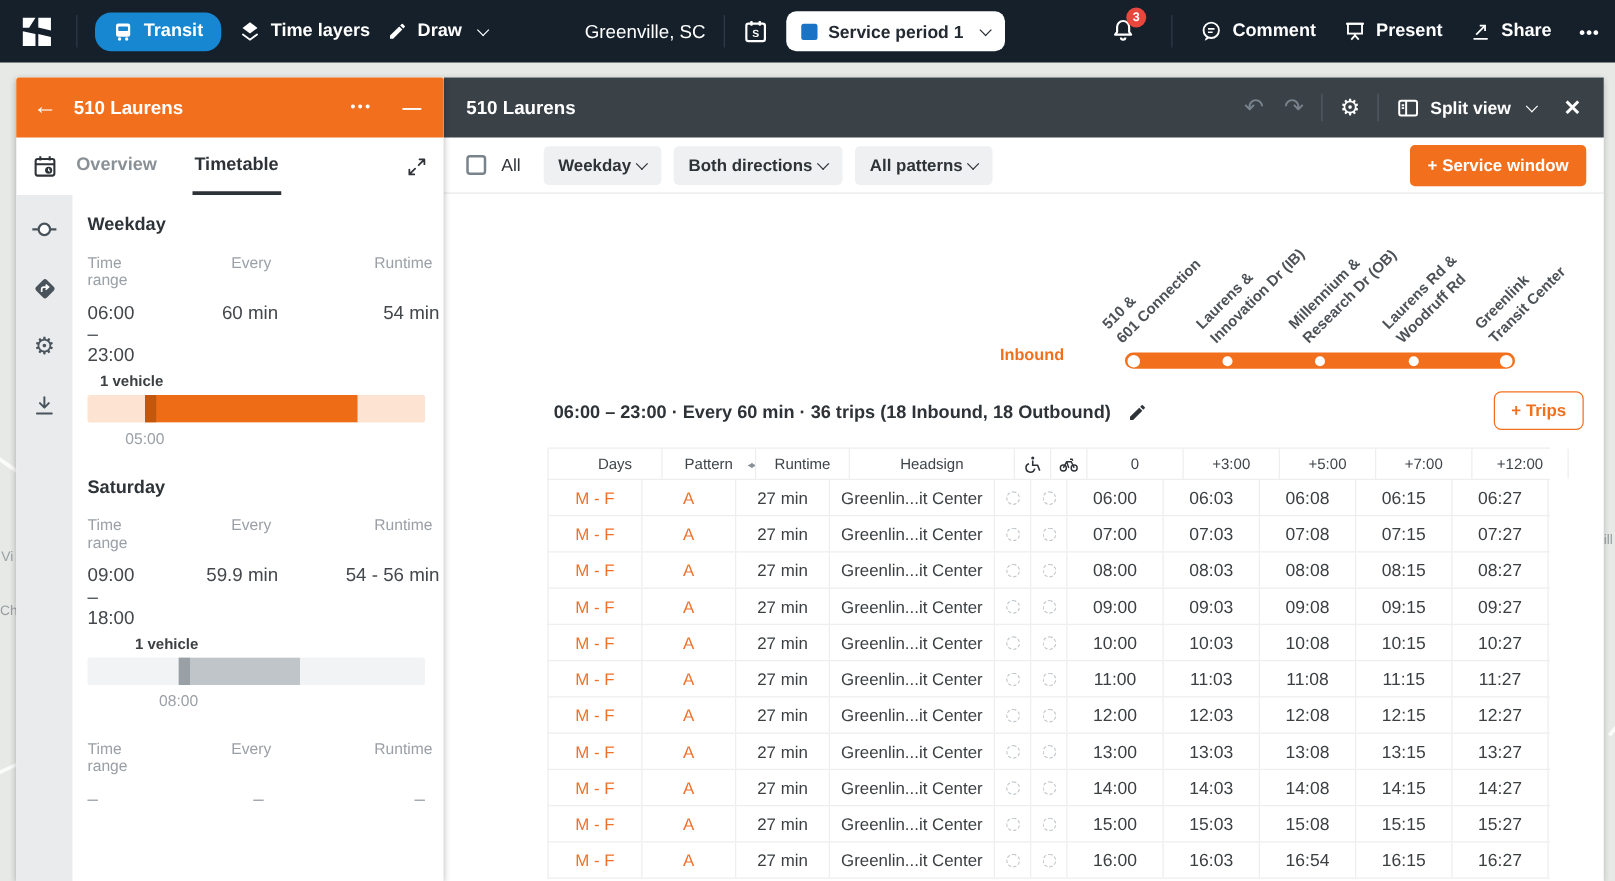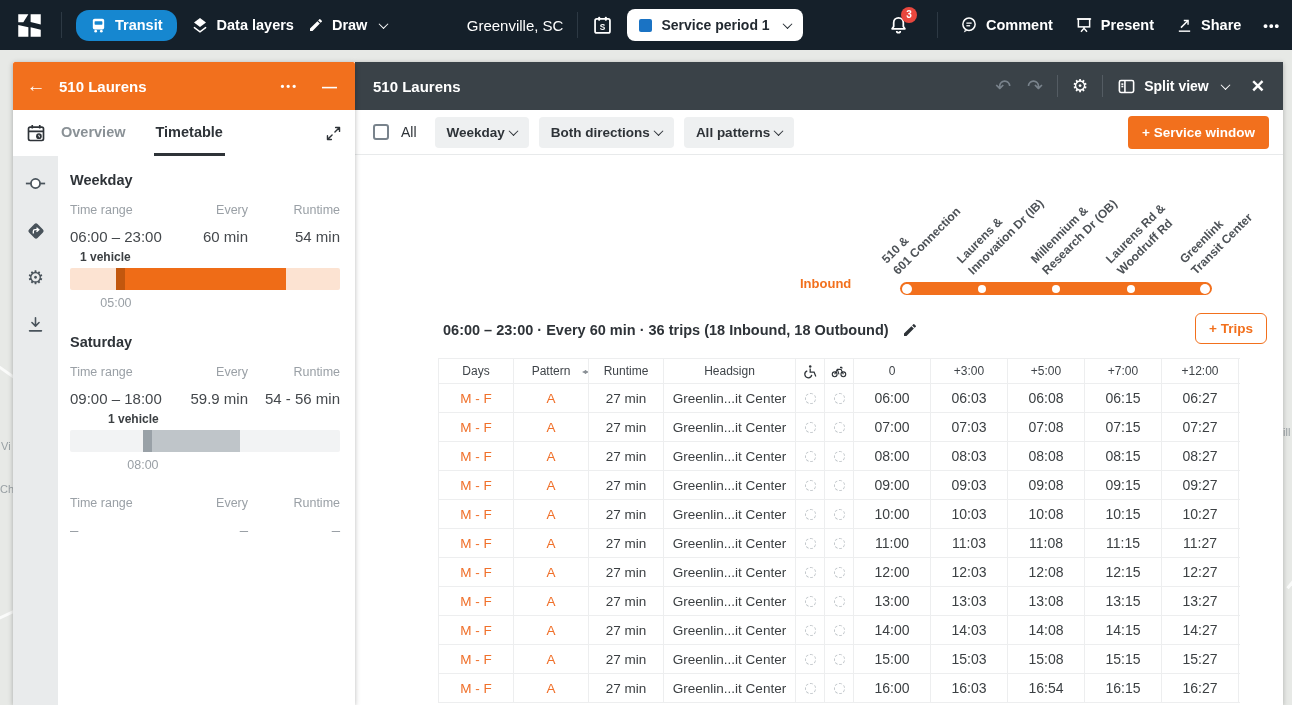--- a/index.html
+++ b/index.html
@@ -46,21 +46,21 @@
   .tab.inactive { color:#8a9196; }
   .tab.active { color:#2e3338; border-bottom-color:#2e3338; }
   .lp-expand { margin-left:auto; margin-right:13px; display:flex; align-items:center; cursor:pointer; }
   .lp-body { flex:1; display:flex; min-height:0; }
   .lp-rail { width:45px; flex:none; background:#e9ebec; display:flex; flex-direction:column; align-items:center;
              padding-top:17px; gap:26px; }
   .rail-ic { width:21px; height:21px; display:flex; align-items:center; justify-content:center; color:#49535b; cursor:pointer; }
   .rail-gear { font-size:19px; line-height:1; }
   .lp-content { flex:1; padding:16px 15px 0 12px; overflow:hidden; }
   .day-name { font-size:14.5px; font-weight:700; color:#2e3338; margin-bottom:15px; }
-  .grid3 { display:grid; grid-template-columns:1fr 78px 92px; }
+  .grid3 { display:grid; grid-template-columns:1fr 78px 92px;gap:37px; }
   .grid3 .r { text-align:right; }
   .lbl { color:#9aa0a6; font-size:12.5px; }
   .val { color:#44484c; font-size:15px; }
   .lblrow { margin-bottom:11px; }
   .valrow { margin-bottom:5px; }
   .vehicles { font-size:12px; font-weight:700; color:#3c4043; margin-bottom:4px; position:relative; }
   .veh-wd { left:10px; } .veh-sat { left:38px; }
   .bar { position:relative; height:22px; border-radius:2px; overflow:hidden; }
   .bar-wd { background:#fce3d2; }
   .bar-sat { background:#f2f3f4; }
@@ -102,21 +102,21 @@
   .summary { position:absolute; left:88px; top:167px; display:flex; align-items:center; gap:13px; }
   .summary-text { font-size:14.5px; font-weight:700; color:#2e3338; }
   .pencil { cursor:pointer; display:flex; }
   .trips-btn { position:absolute; right:16px; top:158px; background:#fff; border:1.4px solid #f2701d; color:#f2701d;
                border-radius:6px; padding:7px 13px; font-size:13.5px; font-weight:700; font-family:inherit; cursor:pointer; }
 
   
   .ttable { position:absolute; left:83px; top:203px; width:802px; border-top:1px solid #edeeef; }
   .tt-row { display:grid; grid-template-columns:75px 75px 75px 132px 29px 29px repeat(5,77px);
             border-bottom:1px solid #edeeef; border-left:1px solid #edeeef; }
-  .tt-head { height:25px; }
+  .tt-head { height:25px;padding-left:16px; }
   .tt-body-row { height:29px; cursor:pointer; }
   .td { display:flex; align-items:center; justify-content:center; border-right:1px solid #edeeef; height:100%;
         font-size:13.5px; color:#3c4043; overflow:hidden; white-space:nowrap; }
   .tt-head .td { font-size:12px; color:#3f4449; position:relative; }
   .sort-arrows { position:absolute; right:0px; font-size:8px; color:#8a9096; letter-spacing:-1px; cursor:pointer; }
   .c-orange { color:#f0702a; }
   .c-time { font-size:14px; }
   .dotcircle { width:11px; height:11px; border:1.5px dashed #c3c8cc; border-radius:50%; }
 </style>
 </head>
@@ -148,21 +148,21 @@
     </span>
     <span>Transit</span>
   </div>
   <div class="nb-btn">
     <span style="display:flex">
       <svg viewBox="0 0 24 24" width="18" height="18">
           <path fill="#fff" d="M12 2.5l8 6-8 6-8-6z"></path>
           <path fill="none" stroke="#fff" stroke-width="2" stroke-linecap="round" d="M4.5 15.5l7.5 5.5 7.5-5.5"></path>
         </svg>
     </span>
-    <span>Data layers</span>
+    <span>Time layers</span>
   </div>
   <div class="nb-btn">
     <span style="display:flex">
       <svg viewBox="0 0 24 24" width="16" height="16">
           <path fill="#fff" d="M3 17.2V21h3.8L17.8 9.9l-3.7-3.7zM20.7 7a1 1 0 0 0 0-1.4l-2.3-2.3a1 1 0 0 0-1.4 0l-1.8 1.8 3.7 3.7z"></path>
         </svg>
     </span>
     <span>Draw</span>
     <span class="chev"></span>
   </div>

